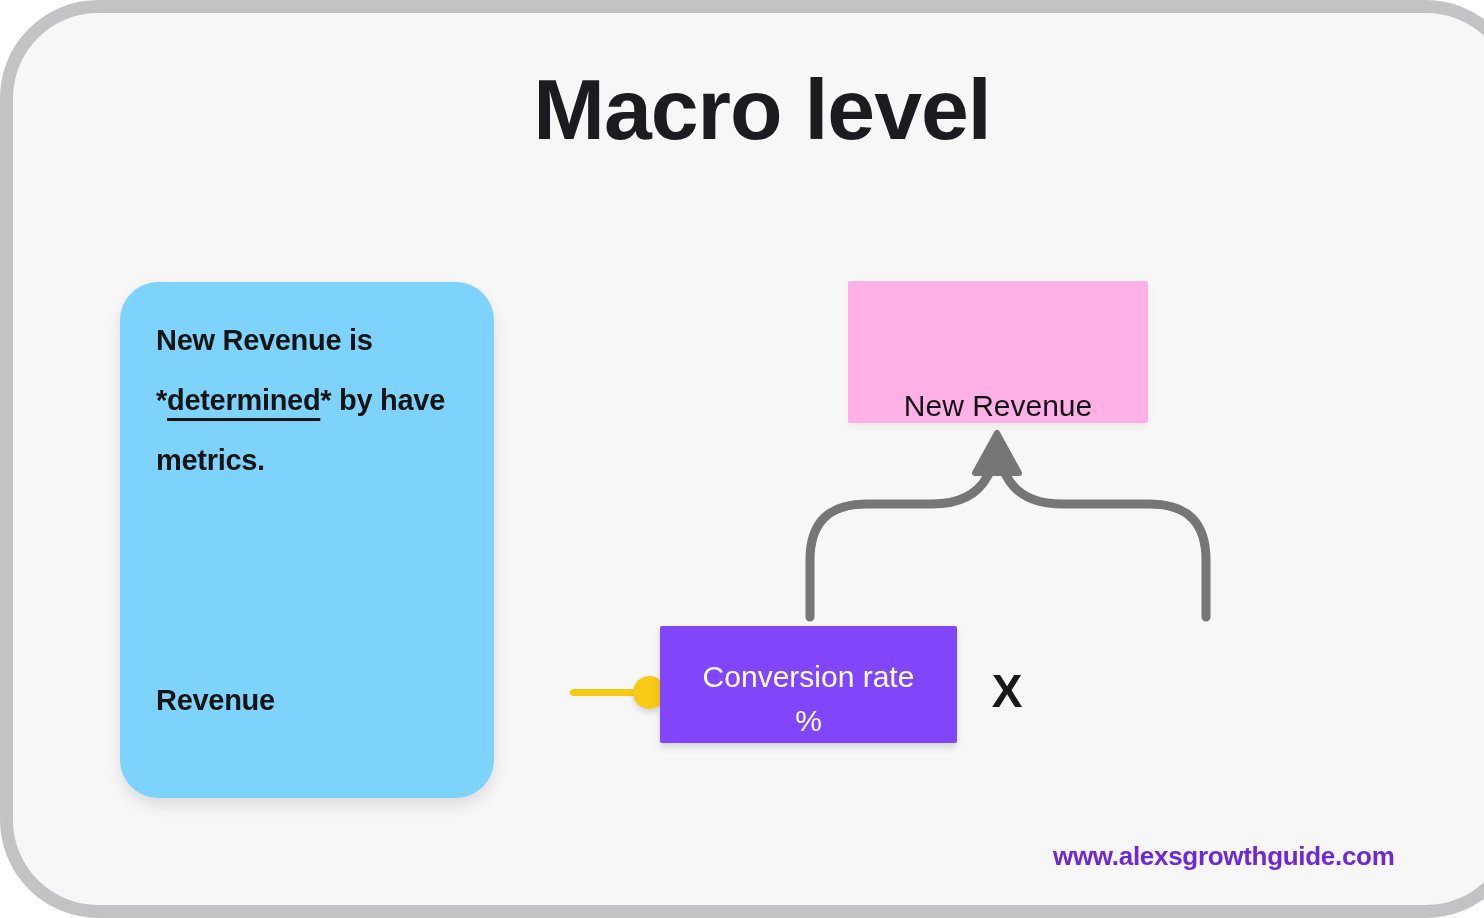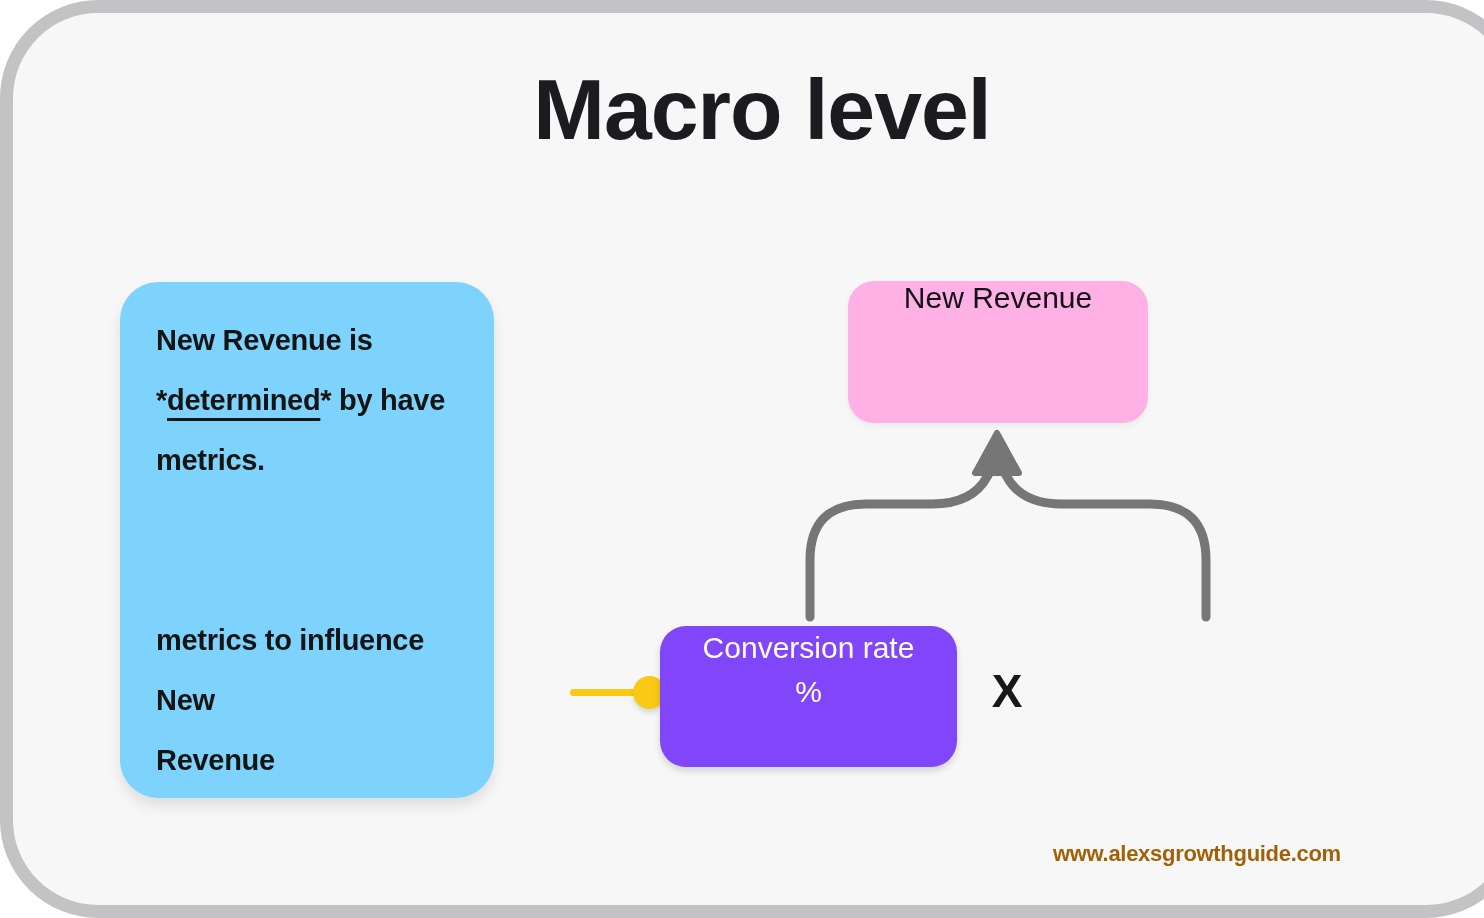--- a/index.html
+++ b/index.html
@@ -70,43 +70,43 @@
     width: 33px;
     height: 33px;
     border-radius: 50%;
     background: #f9ca15;
     box-shadow: 0 4px 5px rgba(0,0,0,0.12);
   }
   .node {
     position: absolute;
     box-sizing: border-box;
     display: flex;
-    align-items: flex-start;
+    align-items: flex-end;
     justify-content: center;
     text-align: center;
-    border-radius: 26px;
+    border-radius: 2px;
   }
   .node-result {
     left: 848px;
     top: 281px;
     width: 300px;
     height: 142px;
     background: #ffb1e5;
     color: #131316;
     font-size: 30px;
     box-shadow: 0 3px 6px rgba(0,0,0,0.06);
   }
   .node-factor {
     background: #8146fa;
     color: #ffffff;
     font-size: 30px;
     line-height: 44px;
     box-shadow: 0 4px 7px rgba(0,0,0,0.14);
   }
-  .node-factor-1 { left: 660px; top: 626px; width: 297px; height: 141px; }
+  .node-factor-1 { left: 660px; top: 626px; width: 297px; height: 117px; }
   .node-factor-2 { left: 1057px; top: 626px; width: 301px; height: 141px; }
   .operator-x {
     position: absolute;
     left: 975px;
     top: 661px;
     width: 64px;
     height: 60px;
     line-height: 60px;
     text-align: center;
     font-size: 46px;
@@ -115,44 +115,44 @@
   }
   .arrow-svg {
     position: absolute;
     inset: 0;
     pointer-events: none;
   }
   .watermark {
     position: absolute;
     left: 1053px;
     top: 841px;
-    font-size: 22px;
+    font-size: 26px;
     font-weight: 700;
     letter-spacing: -0.3px;
-    color: #a16207;
+    color: #6d28d9;
   }
 </style>
 </head>
 <body>
 
 <div class="canvas">
 
   <div class="frame"></div>
 
   <div class="title">Macro level</div>
 
   <div class="note-card">
     <div>
       <span>New Revenue is</span><br>
       <span>*</span><span class="u-word">determined</span><span>* by have</span><br>
       <span>metrics.</span>
     </div>
     <div class="note-para2">
       <br>
-      <span>metrics to influence New</span><br>
+      <br>
       <span>Revenue</span>
     </div>
   </div>
 
   <div class="connector-line"></div>
   <div class="connector-dot"></div>
 
   <svg class="arrow-svg" viewBox="0 0 1484 918" width="1484" height="918">
     <path d="M 810 617 L 810 560 Q 810 504 866 504 L 932 504 Q 972 504 987 477 L 996 461" fill="none" stroke="#767676" stroke-width="9" stroke-linecap="round"></path>
     <path d="M 1206 617 L 1206 560 Q 1206 504 1150 504 L 1062 504 Q 1022 504 1007 477 L 998 461" fill="none" stroke="#767676" stroke-width="9" stroke-linecap="round"></path>

